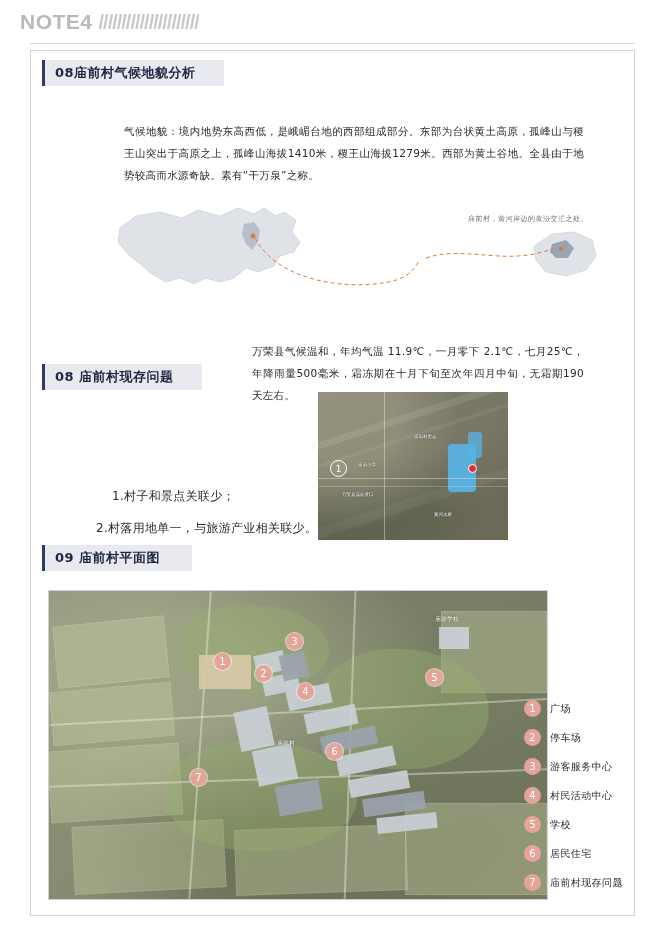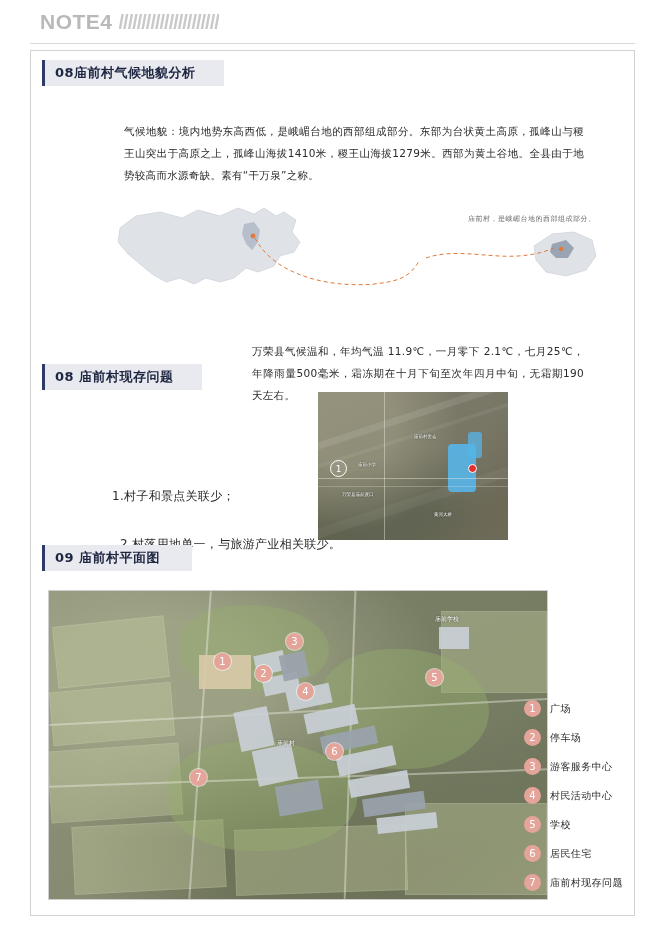--- a/index.html
+++ b/index.html
@@ -17,21 +17,21 @@
   }
 
   
   .header {
     position: absolute;
     left: 0; top: 0;
     width: 665px;
     height: 44px;
     display: flex;
     align-items: center;
-    padding-left: 40px;
+    padding-left: 20px;
     box-sizing: border-box;
   }
   .header-note {
     font-family: "Liberation Sans", sans-serif;
     font-size: 21px;
     font-weight: bold;
     color: #b9b9b9;
     letter-spacing: 0.5px;
   }
   .header-slashes {
@@ -103,21 +103,21 @@
   #para2 { left: 252px; top: 332px; width: 332px; }
 
   .bullet {
     position: absolute;
     font-family: "DejaVu Sans", serif;
     font-size: 12px;
     color: #2a2a2a;
     letter-spacing: 0.3px;
   }
   #bul1 { left: 112px; top: 488px; }
-  #bul2 { left: 120px; top: 520px; margin-top: 16px; }
+  #bul2 { left: 96px; top: 520px; }
 
   
   .mapwrap {
     position: absolute;
     left: 48px;
     top: 186px;
     width: 560px;
     height: 128px;
   }
   .map-caption {
@@ -318,21 +318,21 @@
     <path d="M360 224 L372 222 L376 232 L370 242 L360 238 Z" fill="#b6bfcb"></path>
 
     <path d="M486 60 L504 48 L526 46 L544 54 L548 70 L538 84 L518 90 L498 86 L488 74 Z" fill="#dfe3e8" stroke="#cfd4da" stroke-width="0.8"></path>
     <path d="M504 58 L518 54 L526 62 L520 72 L508 72 L502 66 Z" fill="#9aa5b4"></path>
     <circle cx="513" cy="63" r="2.2" fill="#e07a3a"></circle>
 
     <path d="M207 52 C 230 96, 300 104, 340 96 C 362 92, 366 82, 372 74" fill="none" stroke="#e07a3a" stroke-width="1" stroke-dasharray="4 3"></path>
     <path d="M378 72 C 406 62, 440 72, 470 70 C 486 69, 496 66, 506 62" fill="none" stroke="#e07a3a" stroke-width="1" stroke-dasharray="4 3"></path>
   </svg>
 </div>
-<div class="map-caption">庙前村，是峨嵋台地的西部组成部分。</div>
+<div class="map-caption">庙前村，黄河岸边的黄汾交汇之处。</div>
 
 <div class="para" id="para2">万荣县气候温和，年均气温 11.9℃，一月零下 2.1℃，七月25℃， 年降雨量500毫米，霜冻期在十月下旬至次年四月中旬，无霜期190天左右。</div>
 
 <div class="sec-head" id="sec2">
   <span>08  庙前村现存问题</span>
 </div>
 
 <div class="bullet" id="bul1">1.村子和景点关联少；</div>
 <div class="bullet" id="bul2">2.村落用地单一，与旅游产业相关联少。</div>
 

